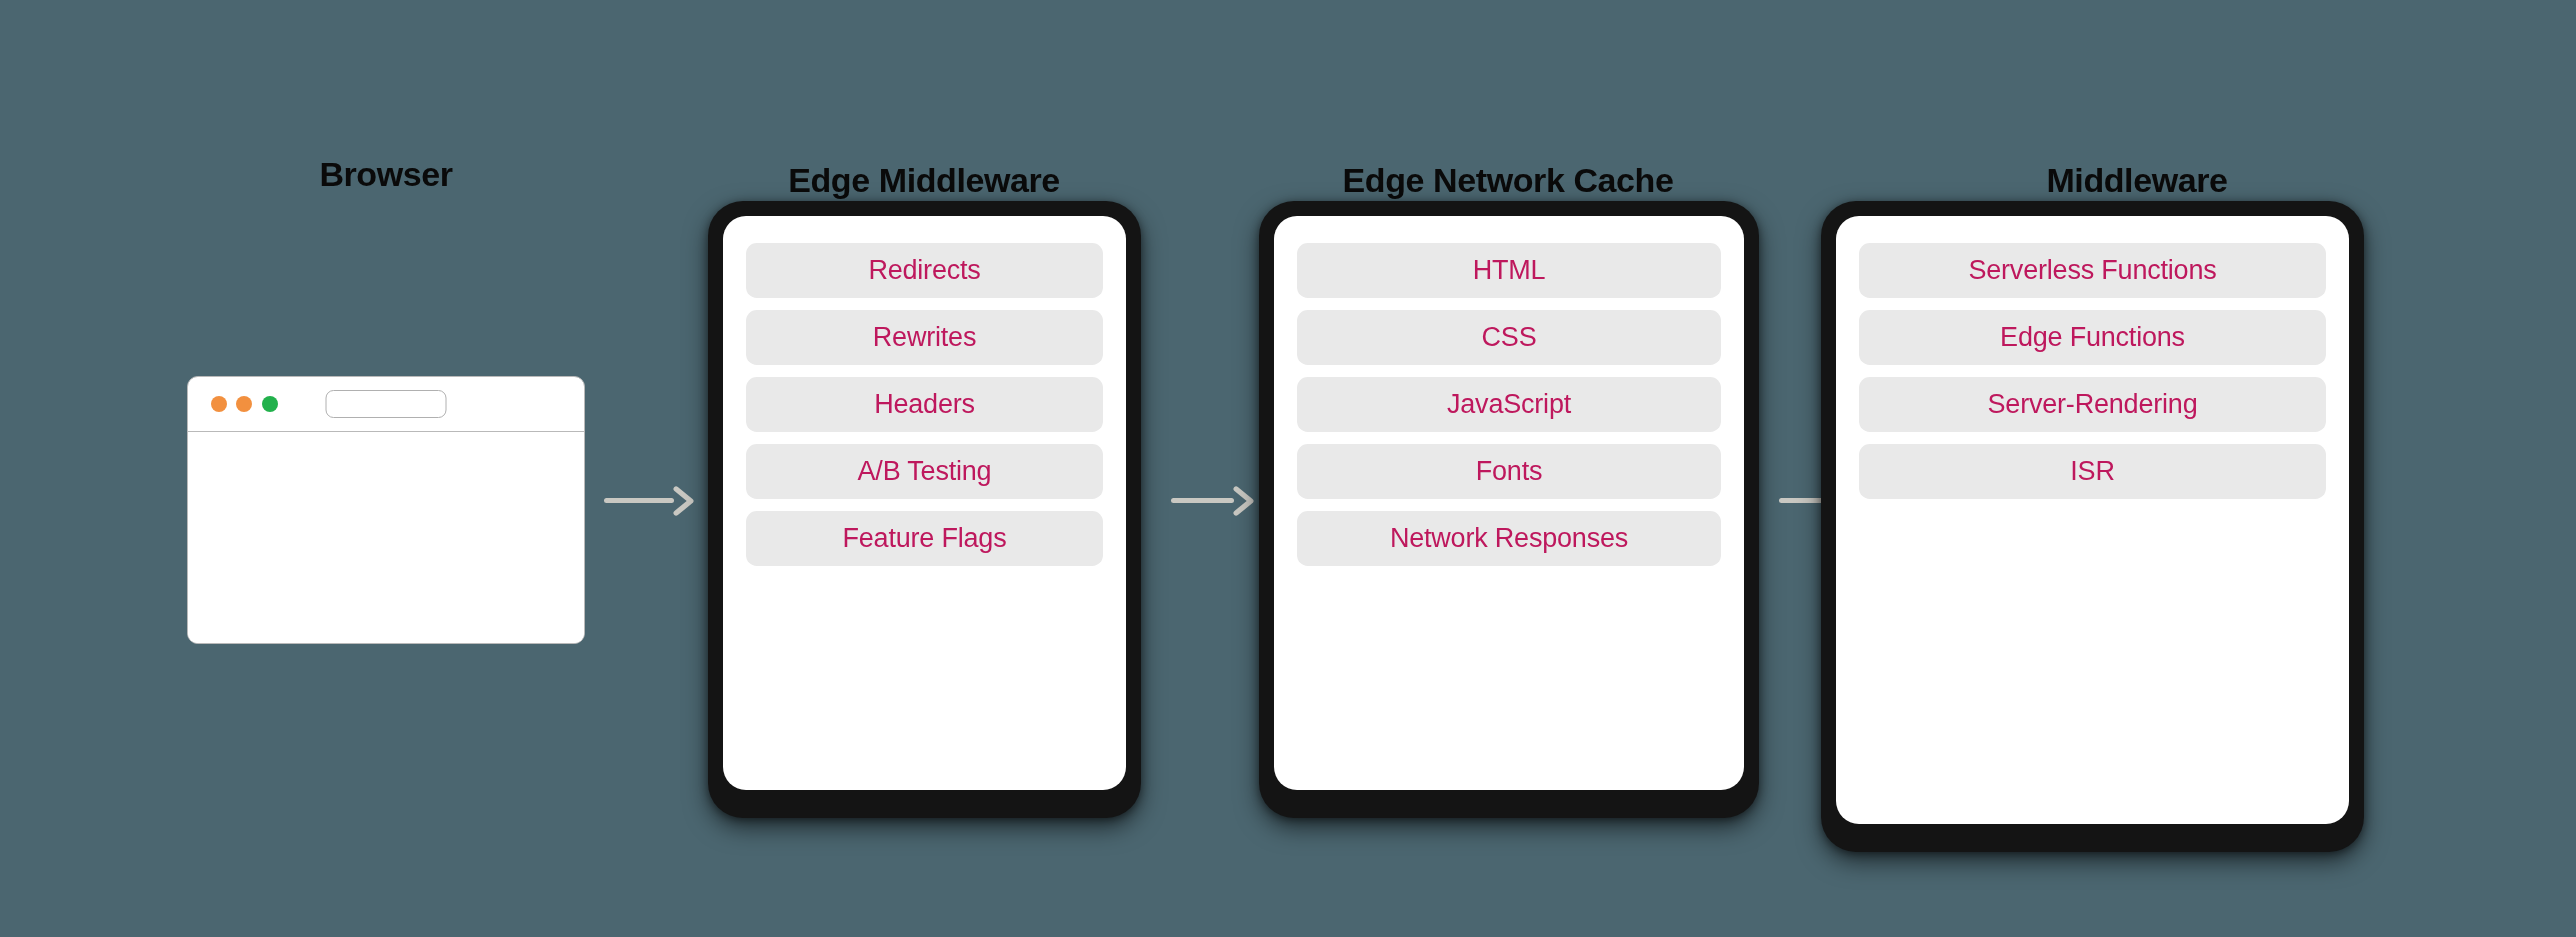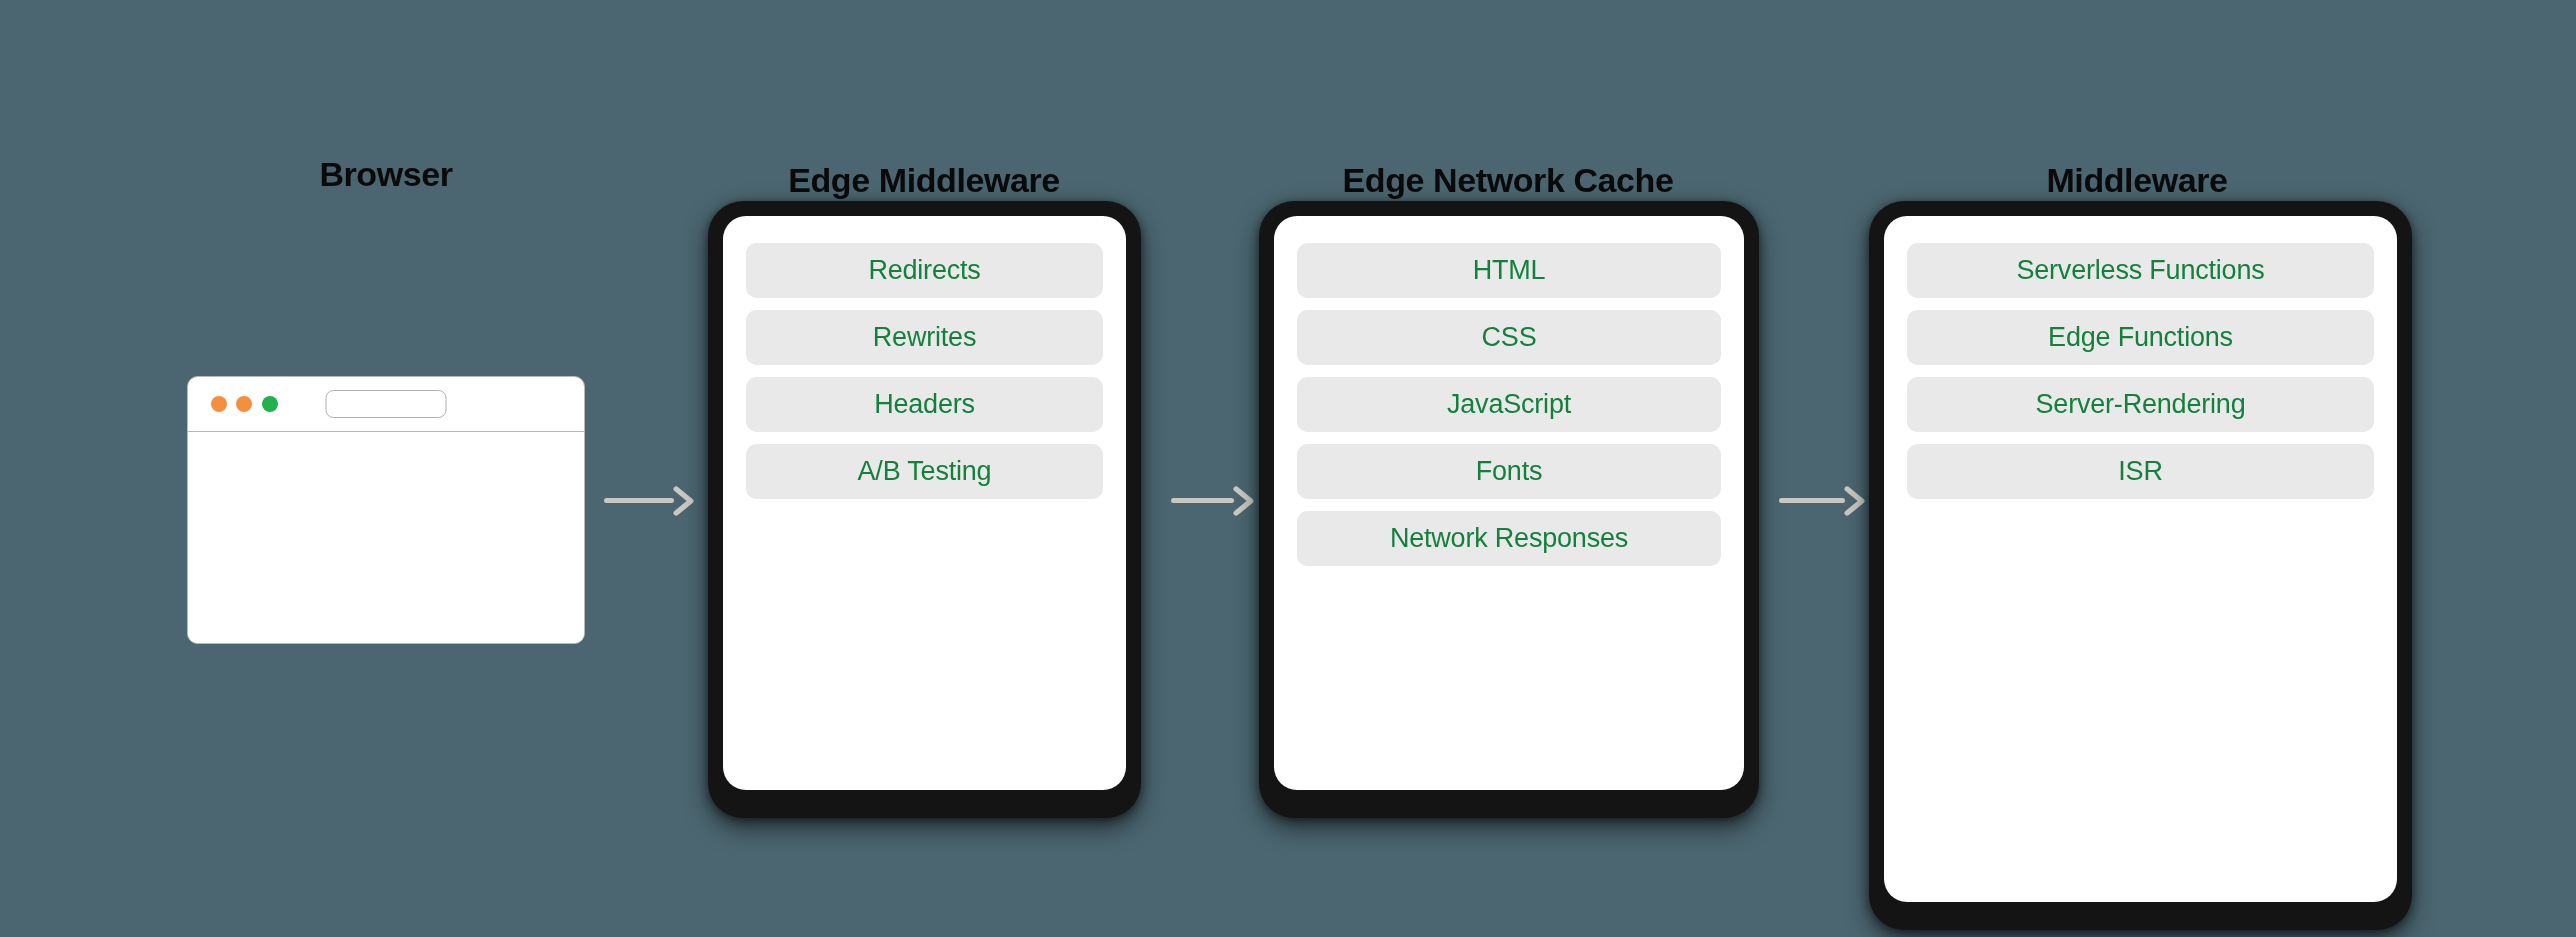--- a/index.html
+++ b/index.html
@@ -120,21 +120,21 @@
   }
 
   .pill {
     background: #e9e9e9;
     border-radius: 10.7px;
     height: 55px;
     display: flex;
     align-items: center;
     justify-content: center;
     font-size: 27px;
-    color: #15803d;
+    color: #be185d;
     letter-spacing: -0.2px;
     white-space: nowrap;
   }
 
   
   .arrow {
     position: absolute;
     top: 500px;
     height: 1.3px;
     display: flex;
@@ -185,20 +185,21 @@
 
   <div class="col-title" style="left:924px; top:161px;">Edge Middleware</div>
 
   <div class="card-stage" style="left:708px; width:433px; height:617px;">
     <div class="card-frame">
       <div class="card-inner">
         <div class="pill">Redirects</div>
         <div class="pill">Rewrites</div>
         <div class="pill">Headers</div>
         <div class="pill">A/B Testing</div>
+        <div class="pill">Feature Flags</div>
       </div>
     </div>
   </div>
 
   <div class="arrow" style="left:1171px; width:84px;">
     <span class="arrow-line"></span>
     <svg class="arrow-head" viewBox="0 0 34 48">
       <polyline points="6,6 28,24 6,42" fill="none" stroke="#c9c8c2" stroke-width="8" stroke-linecap="round" stroke-linejoin="round"></polyline>
     </svg>
   </div>
@@ -219,21 +220,21 @@
 
   <div class="arrow" style="left:1779px; width:87px;">
     <span class="arrow-line"></span>
     <svg class="arrow-head" viewBox="0 0 34 48">
       <polyline points="6,6 28,24 6,42" fill="none" stroke="#c9c8c2" stroke-width="8" stroke-linecap="round" stroke-linejoin="round"></polyline>
     </svg>
   </div>
 
   <div class="col-title" style="left:2137px; top:161px;">Middleware</div>
 
-  <div class="card-stage" style="left:1869px; width:543px; height:729px;">
+  <div class="card-stage" style="left:1821px; width:543px; height:651px;">
     <div class="card-frame">
       <div class="card-inner">
         <div class="pill">Serverless Functions</div>
         <div class="pill">Edge Functions</div>
         <div class="pill">Server-Rendering</div>
         <div class="pill">ISR</div>
       </div>
     </div>
   </div>
 

